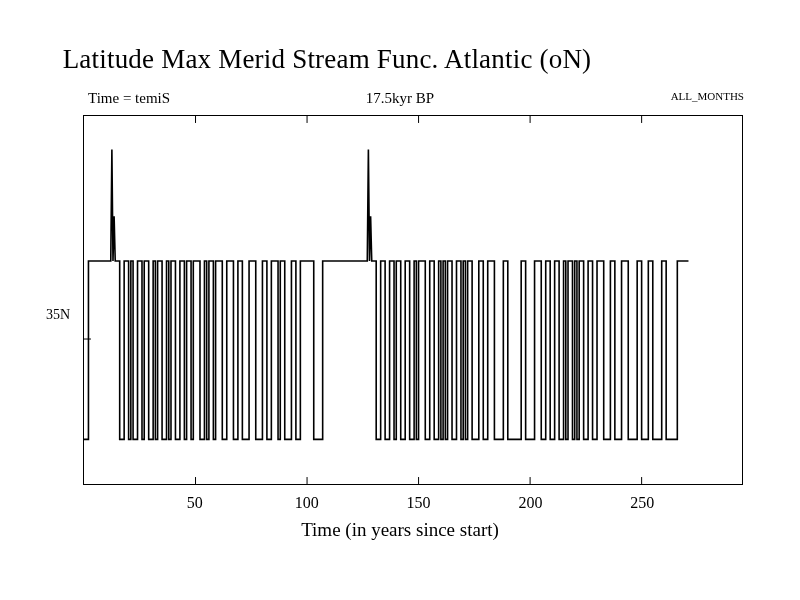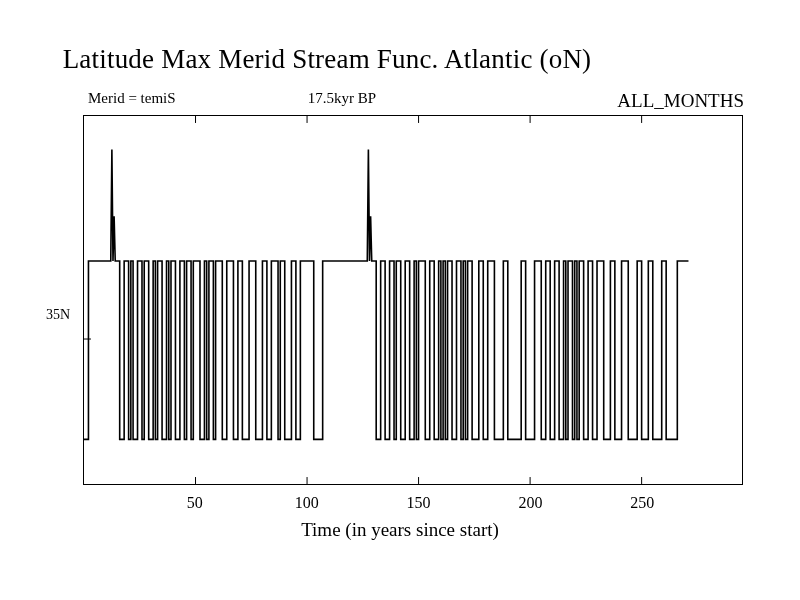--- a/index.html
+++ b/index.html
@@ -35,30 +35,30 @@
     position: absolute;
     left: 88px;
     top: 90px;
     font-size: 15px;
     font-family: "Liberation Serif", serif;
   }
   #period-label {
     position: absolute;
     left: 0;
     top: 90px;
-    width: 684px;
+    width: 800px;
     text-align: center;
     font-size: 15px;
     font-family: "Liberation Serif", serif;
   }
   #months-label {
     position: absolute;
     right: 56px;
     top: 90px;
-    font-size: 19px;
+    font-size: 11px;
     font-family: "Liberation Serif", serif;
   }
   #plot-frame {
     position: absolute;
     left: 83px;
     top: 115px;
     width: 660px;
     height: 370px;
     border: 1px solid #000000;
     box-sizing: border-box;
@@ -105,21 +105,21 @@
     height: 22px;
   }
 </style>
 </head>
 <body>
 
 <div id="page">
 
   <div id="chart-title">Latitude Max Merid Stream Func. Atlantic (oN)</div>
 
-  <div id="expt-label">Merid = temiS</div>
+  <div id="expt-label">Time = temiS</div>
   <div id="period-label">17.5kyr BP</div>
   <div id="months-label">ALL_MONTHS</div>
 
   <div id="plot-frame">
     <svg id="plot-svg" viewBox="0 0 660 370" preserveAspectRatio="none">
       <polyline id="series-line" fill="none" stroke="#000000" stroke-width="1.6" vector-effect="non-scaling-stroke" points="0.00,325.15 2.24,325.15 2.24,325.15 4.47,325.15 4.47,145.76 6.71,145.76 8.95,145.76 11.19,145.76 13.42,145.76 15.66,145.76 17.90,145.76 20.14,145.76 22.37,145.76 24.61,145.76 26.85,145.76 27.97,33.64 29.08,145.76 30.20,100.91 31.32,145.76 32.44,145.76 33.56,145.76 33.56,145.76 35.80,145.76 35.80,325.15 38.03,325.15 38.03,325.15 40.27,325.15 40.27,145.76 42.51,145.76 42.51,145.76 44.75,145.76 44.75,325.15 44.75,325.15 46.98,325.15 46.98,145.76 46.98,145.76 49.22,145.76 49.22,325.15 51.46,325.15 51.46,325.15 53.69,325.15 53.69,145.76 55.93,145.76 55.93,145.76 58.17,145.76 58.17,325.15 58.17,325.15 60.41,325.15 60.41,145.76 62.64,145.76 62.64,145.76 64.88,145.76 64.88,325.15 67.12,325.15 67.12,325.15 69.36,325.15 69.36,145.76 69.36,145.76 71.59,145.76 71.59,325.15 71.59,325.15 73.83,325.15 73.83,145.76 76.07,145.76 76.07,145.76 78.31,145.76 78.31,325.15 80.54,325.15 80.54,325.15 82.78,325.15 82.78,145.76 82.78,145.76 85.02,145.76 85.02,325.15 85.02,325.15 87.25,325.15 87.25,145.76 89.49,145.76 89.49,145.76 91.73,145.76 91.73,325.15 93.97,325.15 93.97,325.15 96.20,325.15 96.20,145.76 98.44,145.76 98.44,145.76 100.68,145.76 100.68,325.15 100.68,325.15 102.92,325.15 102.92,145.76 105.15,145.76 105.15,145.76 107.39,145.76 107.39,325.15 107.39,325.15 109.63,325.15 109.63,145.76 111.86,145.76 114.10,145.76 114.10,145.76 116.34,145.76 116.34,325.15 118.58,325.15 118.58,325.15 120.81,325.15 120.81,145.76 120.81,145.76 123.05,145.76 123.05,325.15 123.05,325.15 125.29,325.15 125.29,145.76 127.53,145.76 127.53,145.76 129.76,145.76 129.76,325.15 129.76,325.15 132.00,325.15 132.00,145.76 134.24,145.76 136.47,145.76 136.47,145.76 138.71,145.76 138.71,325.15 140.95,325.15 140.95,325.15 143.19,325.15 143.19,145.76 145.42,145.76 147.66,145.76 147.66,145.76 149.90,145.76 149.90,325.15 152.14,325.15 152.14,325.15 154.37,325.15 154.37,145.76 156.61,145.76 156.61,145.76 158.85,145.76 158.85,325.15 161.08,325.15 163.32,325.15 163.32,325.15 165.56,325.15 165.56,145.76 167.80,145.76 170.03,145.76 170.03,145.76 172.27,145.76 172.27,325.15 174.51,325.15 176.75,325.15 176.75,325.15 178.98,325.15 178.98,145.76 181.22,145.76 181.22,145.76 183.46,145.76 183.46,325.15 185.69,325.15 185.69,325.15 187.93,325.15 187.93,145.76 190.17,145.76 192.41,145.76 192.41,145.76 194.64,145.76 194.64,325.15 194.64,325.15 196.88,325.15 196.88,145.76 199.12,145.76 199.12,145.76 201.36,145.76 201.36,325.15 203.59,325.15 205.83,325.15 205.83,325.15 208.07,325.15 208.07,145.76 210.31,145.76 210.31,145.76 212.54,145.76 212.54,325.15 214.78,325.15 214.78,325.15 217.02,325.15 217.02,145.76 219.25,145.76 221.49,145.76 223.73,145.76 225.97,145.76 228.20,145.76 228.20,145.76 230.44,145.76 230.44,325.15 232.68,325.15 234.92,325.15 237.15,325.15 237.15,325.15 239.39,325.15 239.39,145.76 241.63,145.76 243.86,145.76 246.10,145.76 248.34,145.76 250.58,145.76 252.81,145.76 255.05,145.76 257.29,145.76 259.53,145.76 261.76,145.76 264.00,145.76 266.24,145.76 268.47,145.76 270.71,145.76 272.95,145.76 275.19,145.76 277.42,145.76 279.66,145.76 281.90,145.76 284.14,145.76 285.25,33.64 286.37,145.76 287.49,100.91 288.61,145.76 289.73,145.76 290.85,145.76 290.85,145.76 293.08,145.76 293.08,325.15 295.32,325.15 295.32,325.15 297.56,325.15 297.56,145.76 299.80,145.76 299.80,145.76 302.03,145.76 302.03,325.15 304.27,325.15 304.27,325.15 306.51,325.15 306.51,145.76 308.75,145.76 308.75,145.76 310.98,145.76 310.98,325.15 310.98,325.15 313.22,325.15 313.22,145.76 315.46,145.76 315.46,145.76 317.69,145.76 317.69,325.15 319.93,325.15 319.93,325.15 322.17,325.15 322.17,145.76 324.41,145.76 324.41,145.76 326.64,145.76 326.64,325.15 328.88,325.15 328.88,325.15 331.12,325.15 331.12,145.76 331.12,145.76 333.36,145.76 333.36,325.15 333.36,325.15 335.59,325.15 335.59,145.76 337.83,145.76 340.07,145.76 340.07,145.76 342.31,145.76 342.31,325.15 344.54,325.15 344.54,325.15 346.78,325.15 346.78,145.76 349.02,145.76 349.02,145.76 351.25,145.76 351.25,325.15 353.49,325.15 353.49,325.15 355.73,325.15 355.73,145.76 355.73,145.76 357.97,145.76 357.97,325.15 357.97,325.15 360.20,325.15 360.20,145.76 360.20,145.76 362.44,145.76 362.44,325.15 362.44,325.15 364.68,325.15 364.68,145.76 366.92,145.76 366.92,145.76 369.15,145.76 369.15,325.15 371.39,325.15 371.39,325.15 373.63,325.15 373.63,145.76 375.86,145.76 375.86,145.76 378.10,145.76 378.10,325.15 378.10,325.15 380.34,325.15 380.34,145.76 380.34,145.76 382.58,145.76 382.58,325.15 382.58,325.15 384.81,325.15 384.81,145.76 387.05,145.76 387.05,145.76 389.29,145.76 389.29,325.15 391.53,325.15 393.76,325.15 393.76,325.15 396.00,325.15 396.00,145.76 398.24,145.76 398.24,145.76 400.47,145.76 400.47,325.15 402.71,325.15 402.71,325.15 404.95,325.15 404.95,145.76 407.19,145.76 409.42,145.76 409.42,145.76 411.66,145.76 411.66,325.15 413.90,325.15 416.14,325.15 418.37,325.15 418.37,325.15 420.61,325.15 420.61,145.76 422.85,145.76 422.85,145.76 425.08,145.76 425.08,325.15 427.32,325.15 429.56,325.15 431.80,325.15 434.03,325.15 436.27,325.15 436.27,325.15 438.51,325.15 438.51,145.76 440.75,145.76 440.75,145.76 442.98,145.76 442.98,325.15 445.22,325.15 447.46,325.15 449.69,325.15 449.69,325.15 451.93,325.15 451.93,145.76 454.17,145.76 456.41,145.76 456.41,145.76 458.64,145.76 458.64,325.15 460.88,325.15 460.88,325.15 463.12,325.15 463.12,145.76 465.36,145.76 465.36,145.76 467.59,145.76 467.59,325.15 469.83,325.15 469.83,325.15 472.07,325.15 472.07,145.76 474.31,145.76 474.31,145.76 476.54,145.76 476.54,325.15 478.78,325.15 478.78,325.15 481.02,325.15 481.02,145.76 481.02,145.76 483.25,145.76 483.25,325.15 483.25,325.15 485.49,325.15 485.49,145.76 487.73,145.76 487.73,145.76 489.97,145.76 489.97,325.15 489.97,325.15 492.20,325.15 492.20,145.76 492.20,145.76 494.44,145.76 494.44,325.15 494.44,325.15 496.68,325.15 496.68,145.76 498.92,145.76 498.92,145.76 501.15,145.76 501.15,325.15 503.39,325.15 503.39,325.15 505.63,325.15 505.63,145.76 507.86,145.76 507.86,145.76 510.10,145.76 510.10,325.15 512.34,325.15 512.34,325.15 514.58,325.15 514.58,145.76 516.81,145.76 519.05,145.76 519.05,145.76 521.29,145.76 521.29,325.15 523.53,325.15 525.76,325.15 525.76,325.15 528.00,325.15 528.00,145.76 530.24,145.76 530.24,145.76 532.47,145.76 532.47,325.15 534.71,325.15 536.95,325.15 536.95,325.15 539.19,325.15 539.19,145.76 541.42,145.76 543.66,145.76 543.66,145.76 545.90,145.76 545.90,325.15 548.14,325.15 550.37,325.15 552.61,325.15 552.61,325.15 554.85,325.15 554.85,145.76 557.08,145.76 557.08,145.76 559.32,145.76 559.32,325.15 561.56,325.15 563.80,325.15 563.80,325.15 566.03,325.15 566.03,145.76 568.27,145.76 568.27,145.76 570.51,145.76 570.51,325.15 572.75,325.15 574.98,325.15 577.22,325.15 577.22,325.15 579.46,325.15 579.46,145.76 581.69,145.76 581.69,145.76 583.93,145.76 583.93,325.15 586.17,325.15 588.41,325.15 590.64,325.15 592.88,325.15 592.88,325.15 595.12,325.15 595.12,145.76 597.36,145.76 599.59,145.76 601.83,145.76 604.07,145.76 606.31,145.76 608.54,NaN 610.78,NaN 613.02,NaN 615.25,NaN 617.49,NaN 619.73,NaN 621.97,NaN 624.20,NaN 626.44,NaN 628.68,NaN 630.92,NaN 633.15,NaN 635.39,NaN 637.63,NaN 639.86,NaN 642.10,NaN 644.34,NaN 646.58,NaN 648.81,NaN 651.05,NaN 653.29,NaN 655.53,NaN 657.76,NaN 660.00,NaN"></polyline>
     <line x1="111.86440677966101" x2="111.86440677966101" y1="370" y2="363" stroke="#000" stroke-width="1" vector-effect="non-scaling-stroke"></line>
         <line x1="111.86440677966101" x2="111.86440677966101" y1="0" y2="7" stroke="#000" stroke-width="1" vector-effect="non-scaling-stroke"></line>
         <line x1="223.72881355932202" x2="223.72881355932202" y1="370" y2="363" stroke="#000" stroke-width="1" vector-effect="non-scaling-stroke"></line>
         <line x1="223.72881355932202" x2="223.72881355932202" y1="0" y2="7" stroke="#000" stroke-width="1" vector-effect="non-scaling-stroke"></line>

